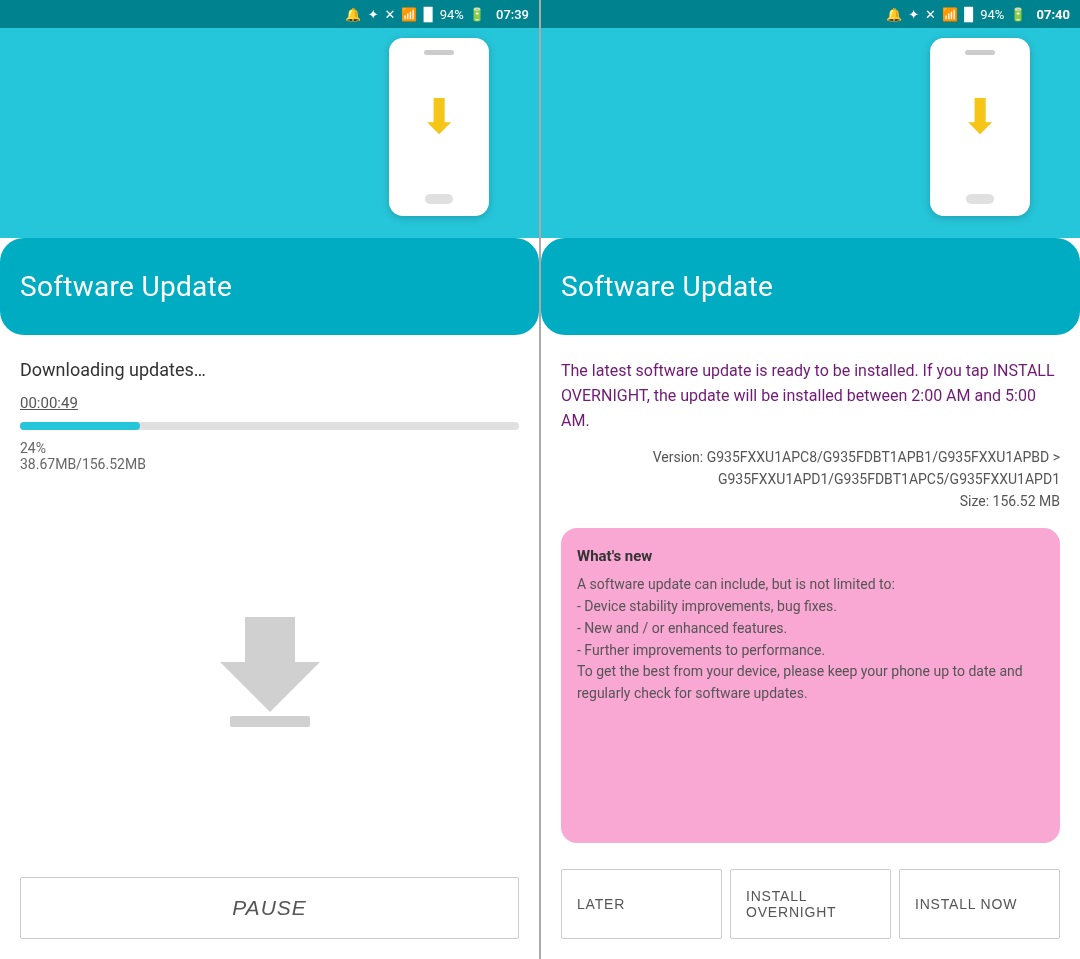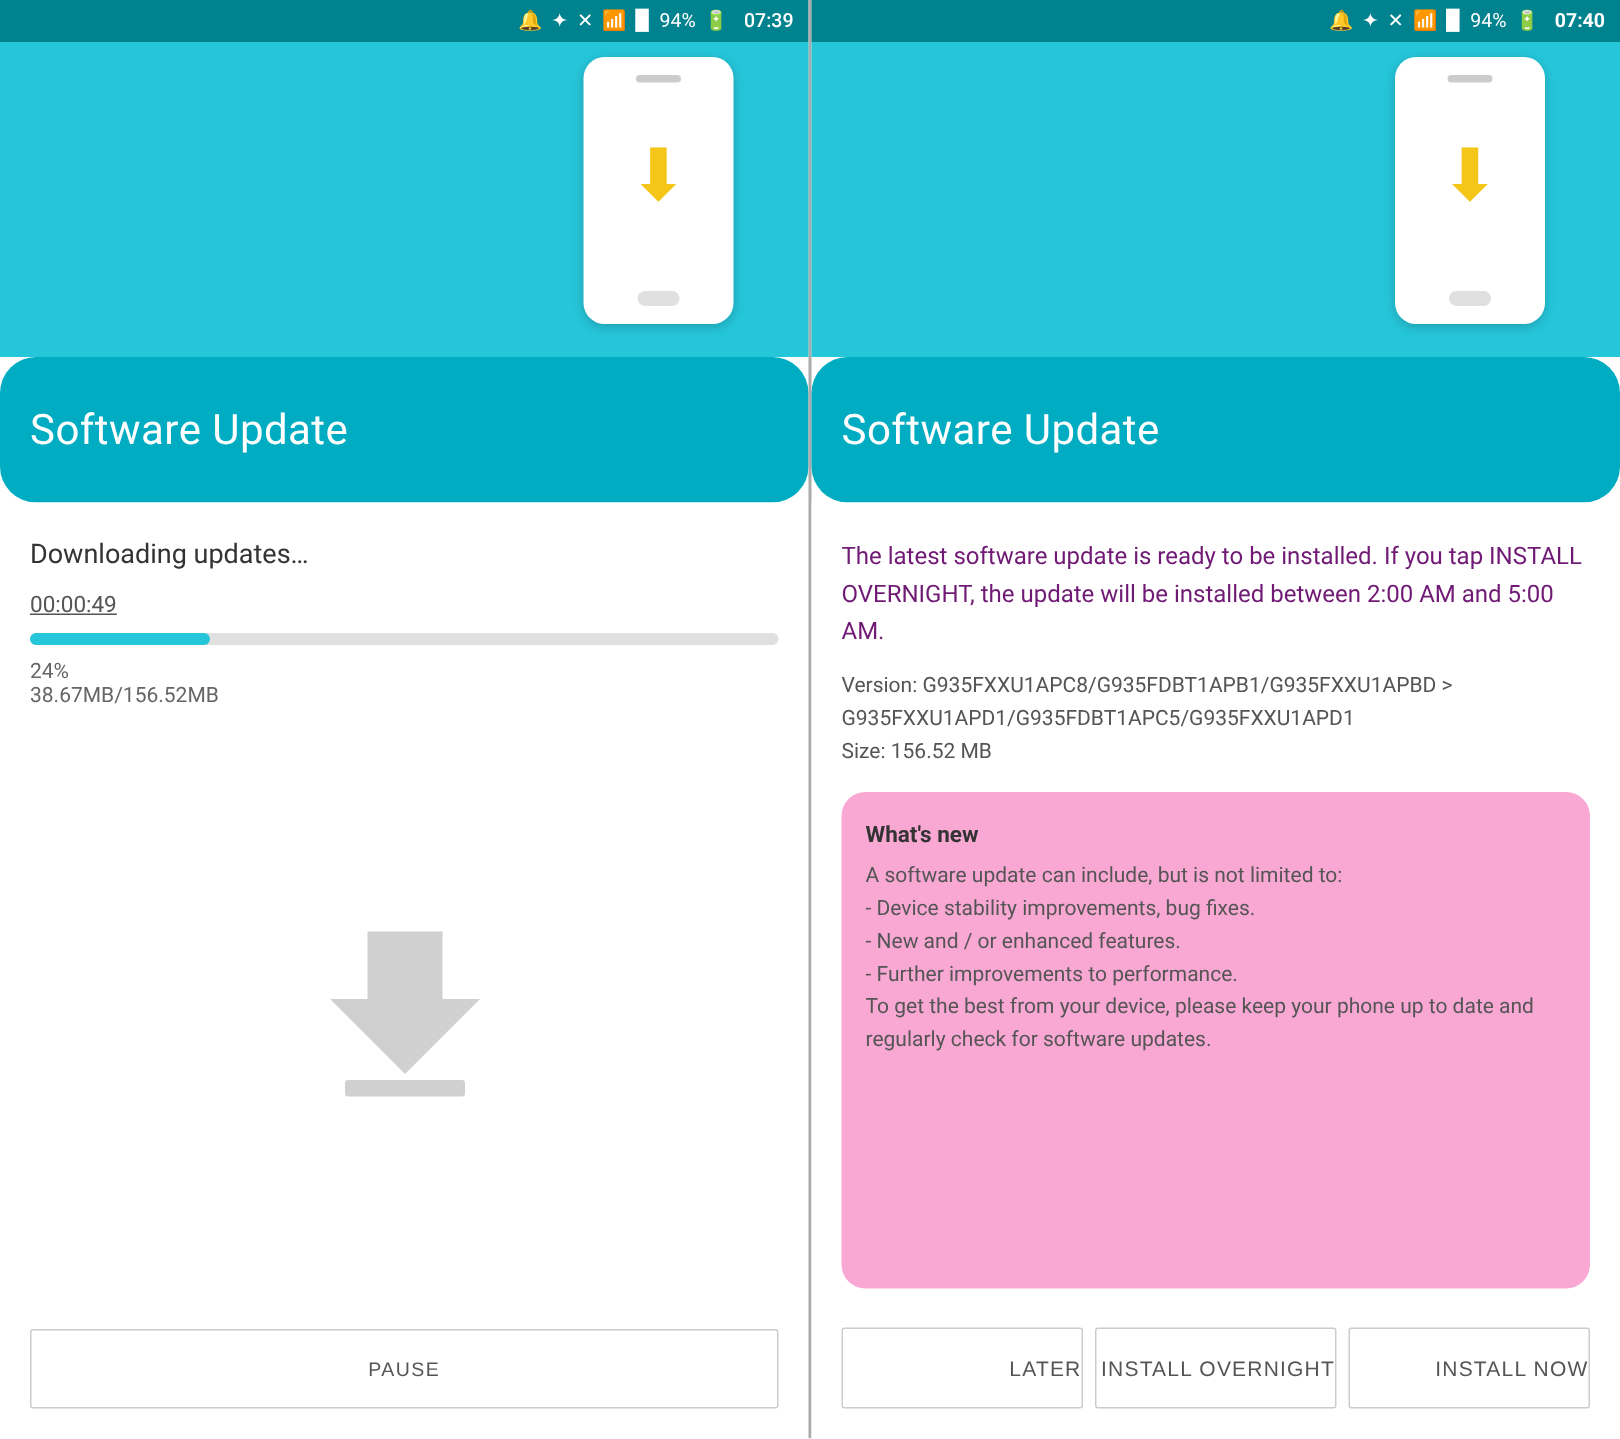--- a/index.html
+++ b/index.html
@@ -195,39 +195,41 @@
     
     .bottom-action {
       padding: 10px 20px 20px;
       background: white;
     }
     .pause-button {
       width: 100%;
       padding: 18px;
       border: 1.5px solid #ccc;
       background: white;
-      font-size: 13px;
+      font-size: 21px;
       letter-spacing: 1px;
       color: #555;
       cursor: pointer;
       border-radius: 2px;
+      font-style: italic;
     }
 
     
     .update-description {
       font-size: 16px;
       color: #701a75;
       line-height: 1.55;
       margin-bottom: 14px;
     }
     .version-info {
       font-size: 14px;
       color: #555;
       line-height: 1.55;
       margin-bottom: 16px;
+      text-align: right;
     }
 
     .whats-new-box {
       background: #f9a8d4;
       border-radius: 16px;
       padding: 16px;
       font-size: 14px;
       color: #444;
       line-height: 1.6;
       flex: 1;
@@ -249,29 +251,29 @@
 
     
     .right-actions {
       display: flex;
       padding: 10px 20px 20px;
       background: white;
       gap: 8px;
     }
     .action-btn {
       flex: 1;
-      padding: 18px 0;
+      padding: 18px 15px;
       border: 1.5px solid #ccc;
       background: white;
       font-size: 14px;
       letter-spacing: 0.8px;
       color: #555;
       cursor: pointer;
       border-radius: 2px;
-      text-align: right;
+      text-align: left;
       font-weight: 500;
     }
   </style>
 </head>
 <body>
 
 <div class="panel">
 
   <div class="status-bar">
     <span class="status-icon">🔔</span>

